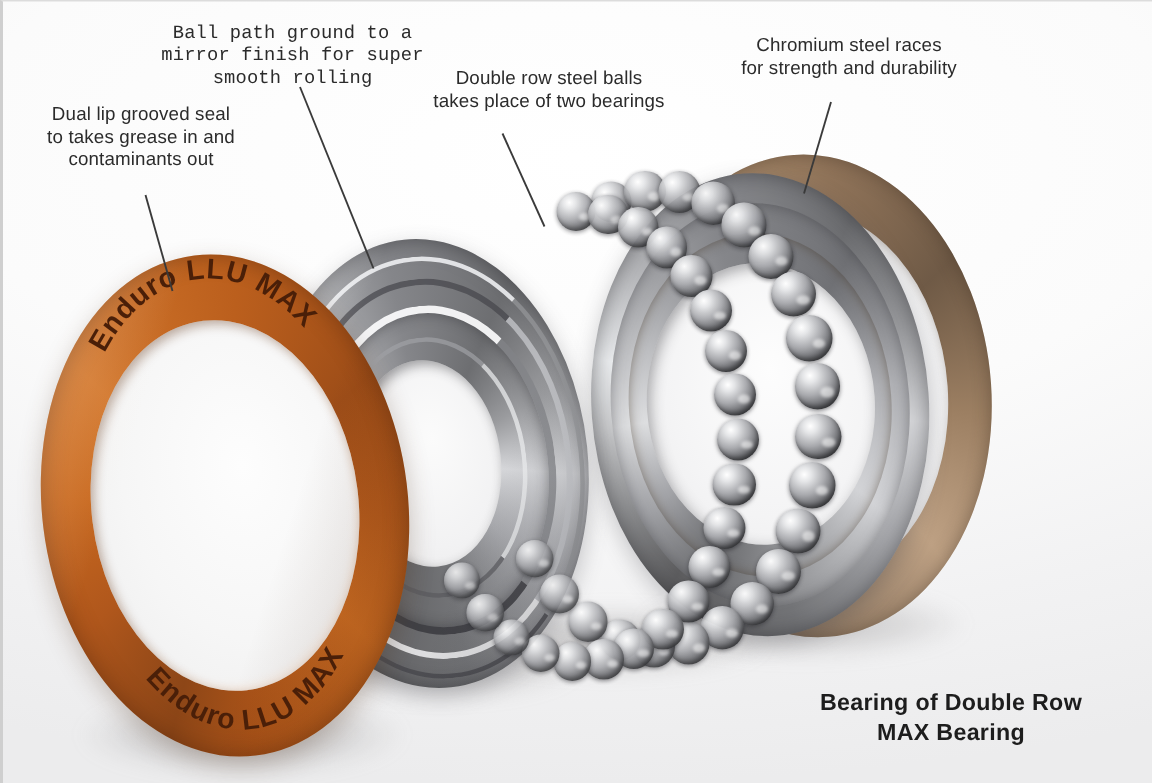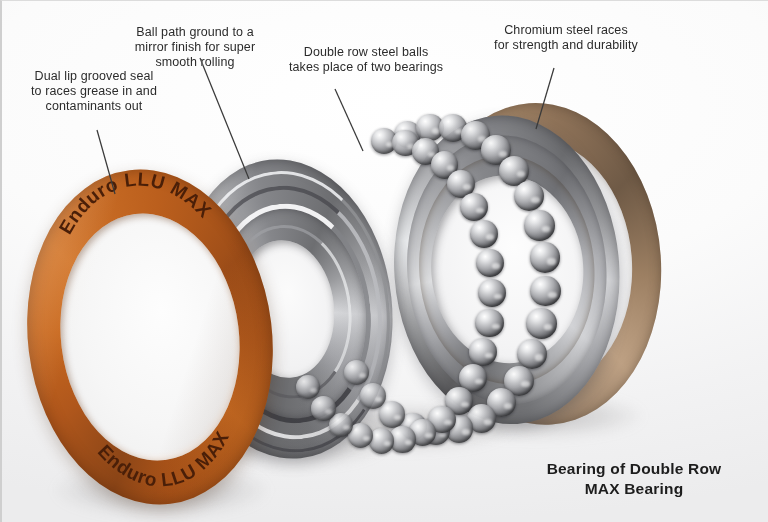--- a/index.html
+++ b/index.html
@@ -280,24 +280,24 @@
   </div>
 
   <svg class="leader" style="left:0;top:0;width:768px;height:522px;">
     <line x1="95" y1="129" x2="113" y2="193"></line>
     <line x1="198" y1="57" x2="247" y2="178"></line>
     <line x1="333" y1="88" x2="361" y2="150"></line>
     <line x1="552" y1="67" x2="534" y2="128"></line>
   </svg>
 
   <div class="anno" style="left:4px;top:68px;width:176px;">Dual lip grooved seal
-to races grease in and
+to takes grease in and
 contaminants out</div>
 
-  <div class="anno" style="left:100px;top:24px;width:186px;">Ball path ground to a
+  <div class="anno" style="left:100px;top:14px;width:186px;font-family:Liberation Mono, monospace;">Ball path ground to a
 mirror finish for super
 smooth rolling</div>
 
   <div class="anno" style="left:460px;top:22px;width:208px;">Chromium steel races
 for strength and durability</div>
 
   <div class="anno" style="left:258px;top:44px;width:212px;">Double row steel balls
 takes place of two bearings</div>
 
   <div class="title" style="left:518px;top:458px;width:228px;">Bearing of Double Row

